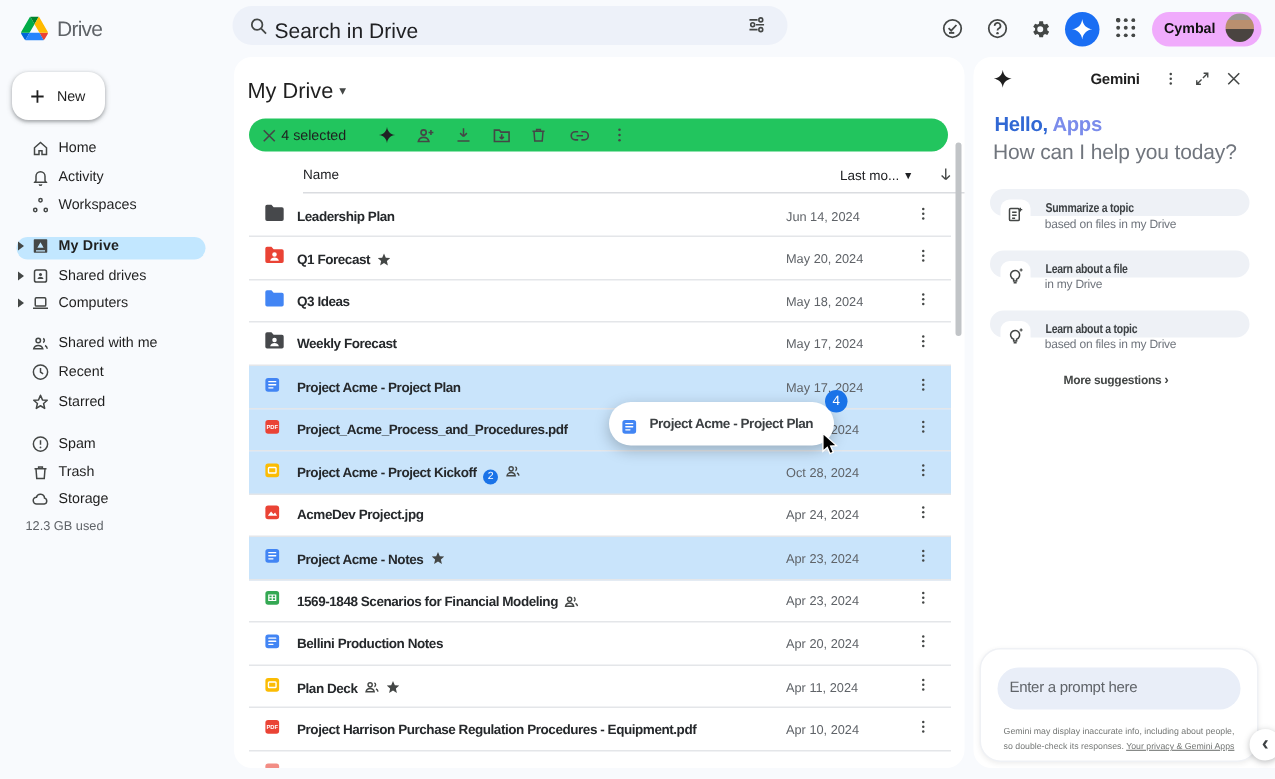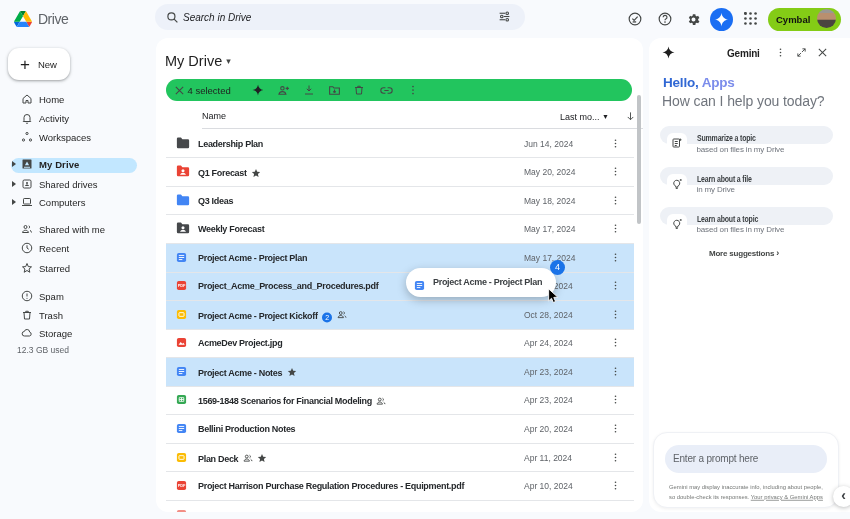--- a/index.html
+++ b/index.html
@@ -4,21 +4,21 @@
 <style>
 * { margin:0; padding:0; box-sizing:border-box; }
 html,body { width:850px; height:519px; overflow:hidden; background:#f8fafd;
   font-family:"Liberation Sans", sans-serif; position:relative; }
 .abs { position:absolute; }
 
 #drivelogo { left:14px; top:11px; }
 #drivetext { left:38px; top:11px; font-size:14px; color:#5f6368; letter-spacing:-.5px; }
 #searchbar { left:155px; top:4px; width:370px; height:26px; background:#edf1f9; border-radius:13px; }
 #searchbar .mag { position:absolute; left:11px; top:6.5px; }
-#searchbar .ph { position:absolute; left:28px; top:7.5px; font-size:10px; color:#202124;font-style:italic; }
+#searchbar .ph { position:absolute; left:28px; top:7.5px; font-size:14px; color:#202124; }
 #searchbar .sliders { position:absolute; right:14px; top:6px; }
 .topic { top:12px; }
 
 #newbtn { left:8px; top:48px; width:62px; height:32px; background:#fff; border-radius:11px;
   box-shadow:0 1px 2px rgba(60,64,67,.3), 0 1px 3px 1px rgba(60,64,67,.15);
   display:flex; align-items:center; }
 #newbtn .plus { margin-left:12px; font-size:17px; color:#1f1f1f; font-weight:400; line-height:1; }
 #newbtn .lbl { margin-left:8px; font-size:9.5px; color:#1f1f1f; }
 .navitem { left:0; width:155px; height:19px; }
 .navitem .nicon { position:absolute; left:21px; top:50%; transform:translateY(-50%); }
@@ -125,21 +125,21 @@
       <circle cx="9" cy="2" r="1.8"></circle>
       <circle cx="16" cy="2" r="1.8"></circle>
       <circle cx="2" cy="9" r="1.8"></circle>
       <circle cx="9" cy="9" r="1.8"></circle>
       <circle cx="16" cy="9" r="1.8"></circle>
       <circle cx="2" cy="16" r="1.8"></circle>
       <circle cx="9" cy="16" r="1.8"></circle>
       <circle cx="16" cy="16" r="1.8"></circle>
     </g>
   </svg>
-<div class="abs" style="left:768px; top:8px; width:73px; height:23px; background:#84cc16; border-radius:12px;">
+<div class="abs" style="left:768px; top:8px; width:73px; height:23px; background:#f0abfc; border-radius:12px;">
   <span style="position:absolute; left:8px; top:6px; font-size:9.5px; font-weight:bold; color:#111; letter-spacing:0;">Cymbal</span>
   <div style="position:absolute; right:5.5px; top:0.5px; width:19px; height:19px; border-radius:50%; background:linear-gradient(180deg, #9a9793 0 22%, #b98f6f 23% 55%, #4a4440 56% 100%);"></div>
 </div>
 
 <div id="newbtn" class="abs">
     <span class="plus">+</span>
     <span class="lbl">New</span>
   </div>
 <div id="mydrivepill" class="abs"></div>
 <div class="navitem abs" style="top:89.5px">

